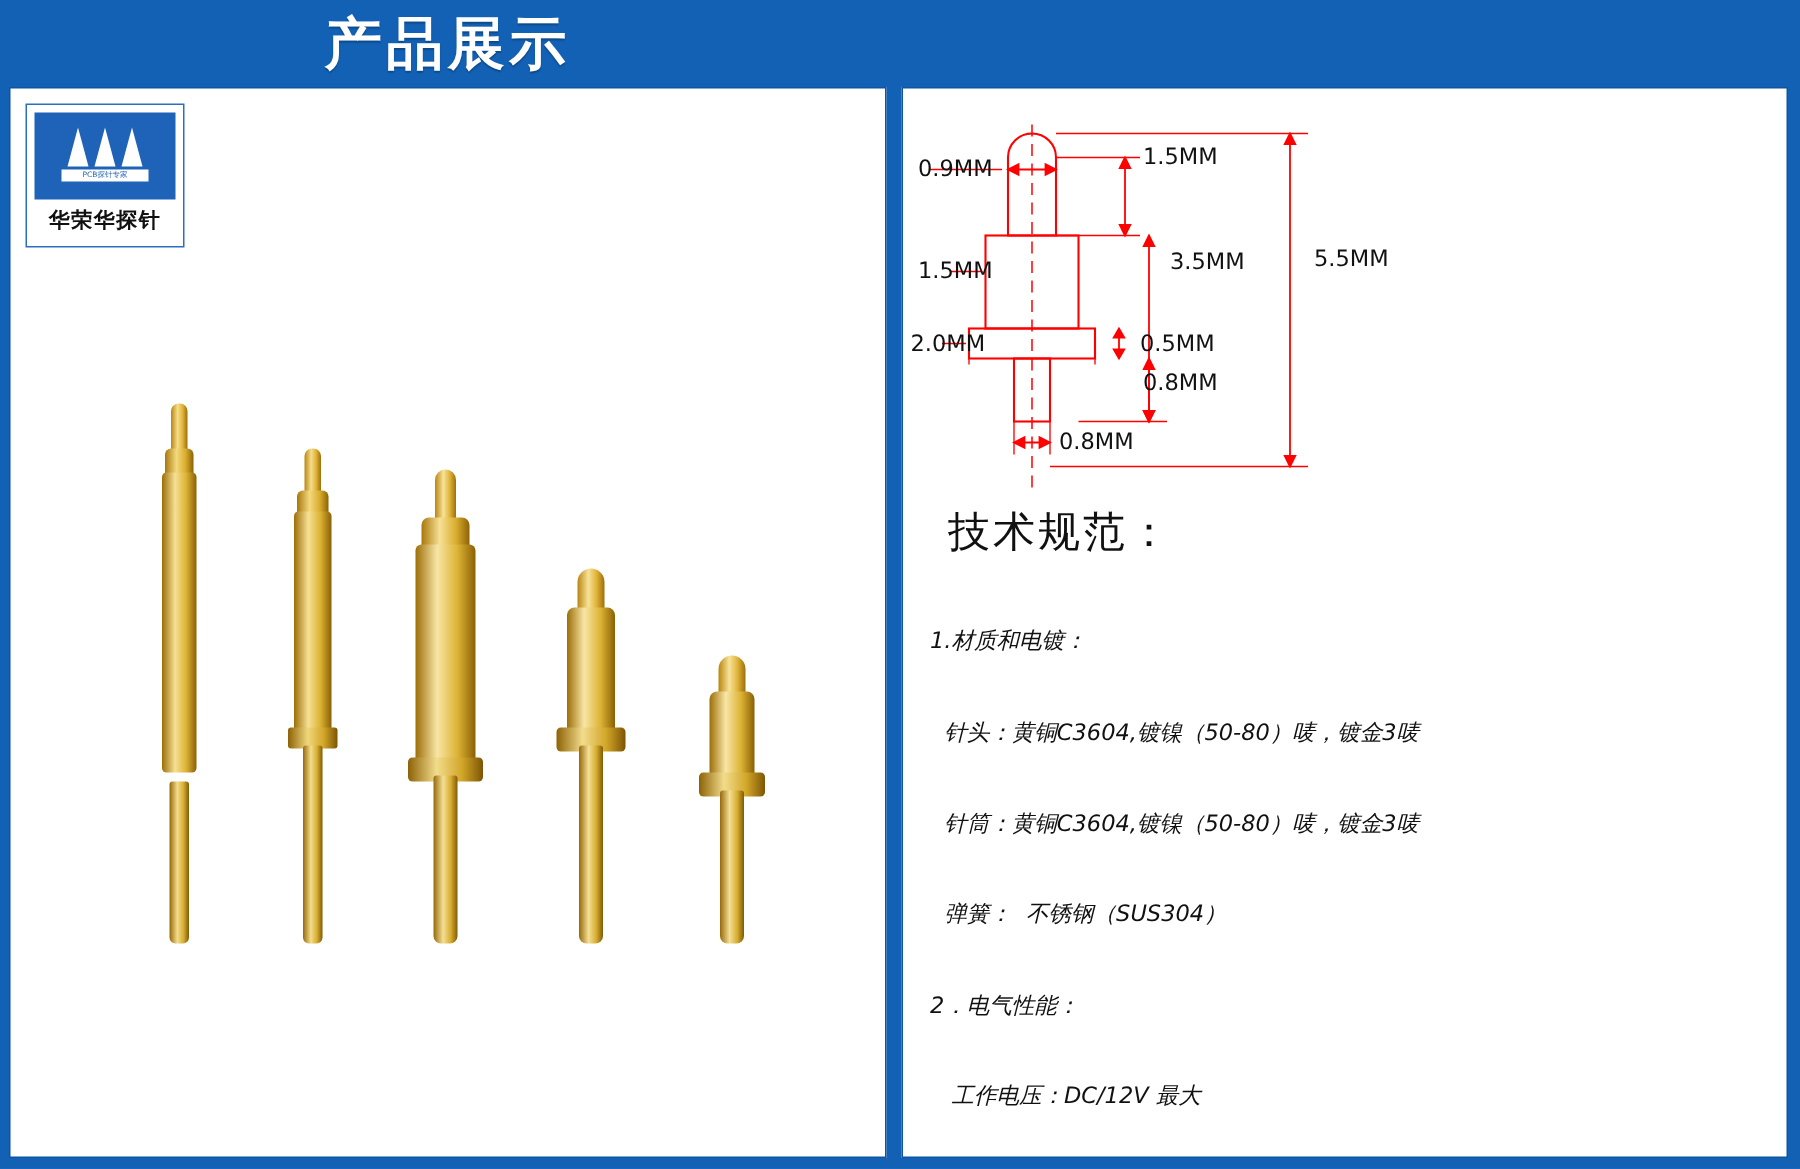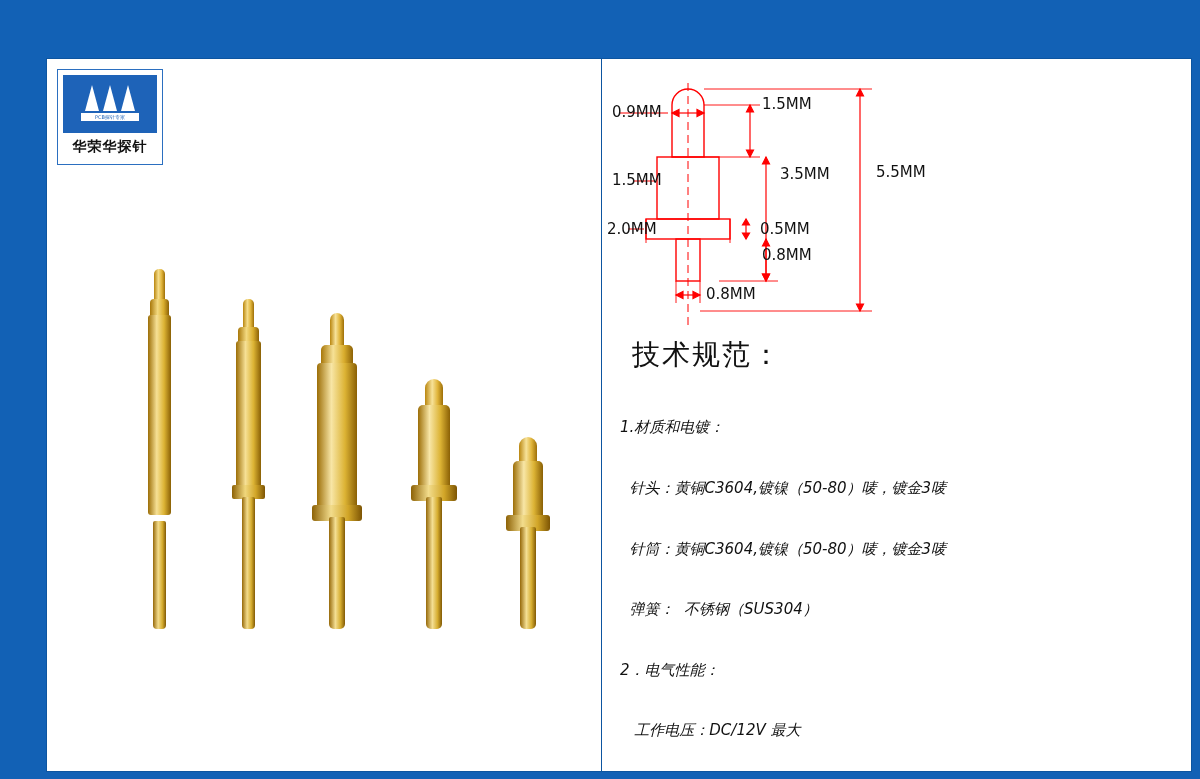--- a/index.html
+++ b/index.html
@@ -42,21 +42,20 @@
     position: absolute;
     background: #ffffff;
     border: 1px solid #0d55a0;
     box-sizing: border-box;
   }
   #panel-left {
     left: 6px;
     top: 58px;
     width: 585px;
     height: 714px;
-    margin-left: 40px;
   }
   #panel-right {
     left: 601px;
     top: 58px;
     width: 591px;
     height: 714px;
   }
 
   
   .logo-box {
@@ -168,20 +167,21 @@
     color: #111111;
     white-space: pre;
   }
   #spec-list div { height: 20.2px; font-style: italic; }
 </style>
 </head>
 <body>
 
 <div class="page">
 
+  <div class="hdr" id="hdr-left">产品展示</div>
 
   <div class="panel" id="panel-left">
 
     <div class="logo-box">
       <div class="logo-mark">
         <div class="tooth"></div>
           <div class="tooth"></div>
           <div class="tooth"></div>
         <div class="bar"></div>
         <div class="micro">PCB探针专家</div>

